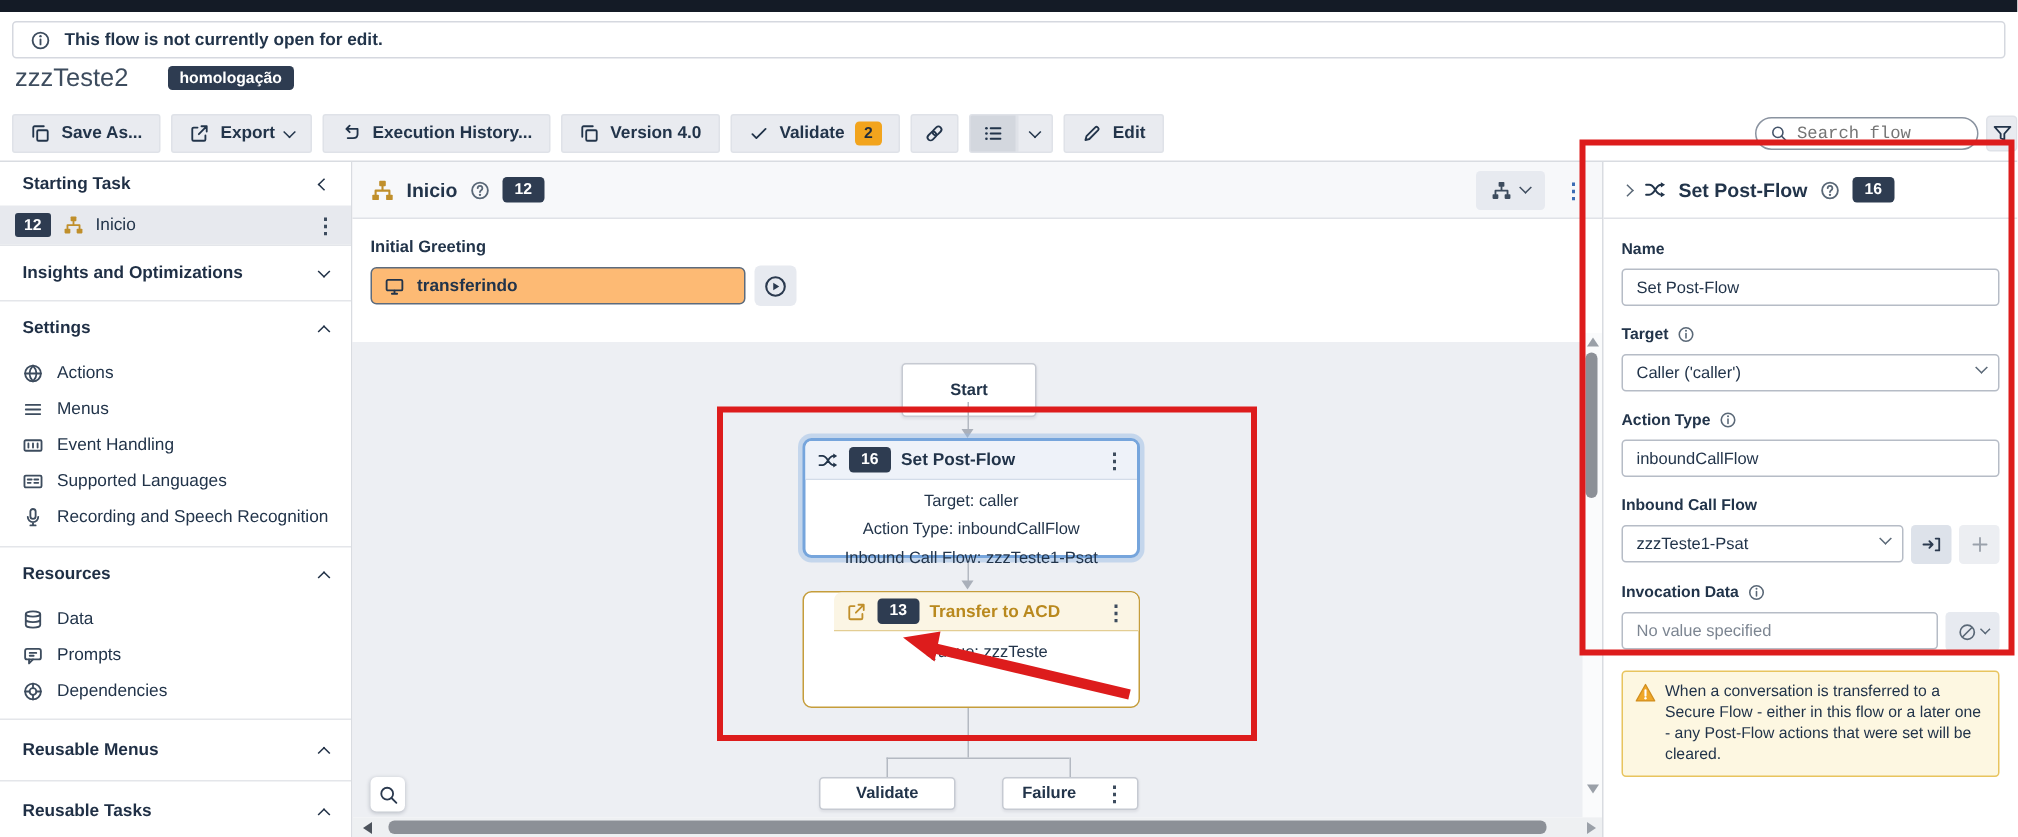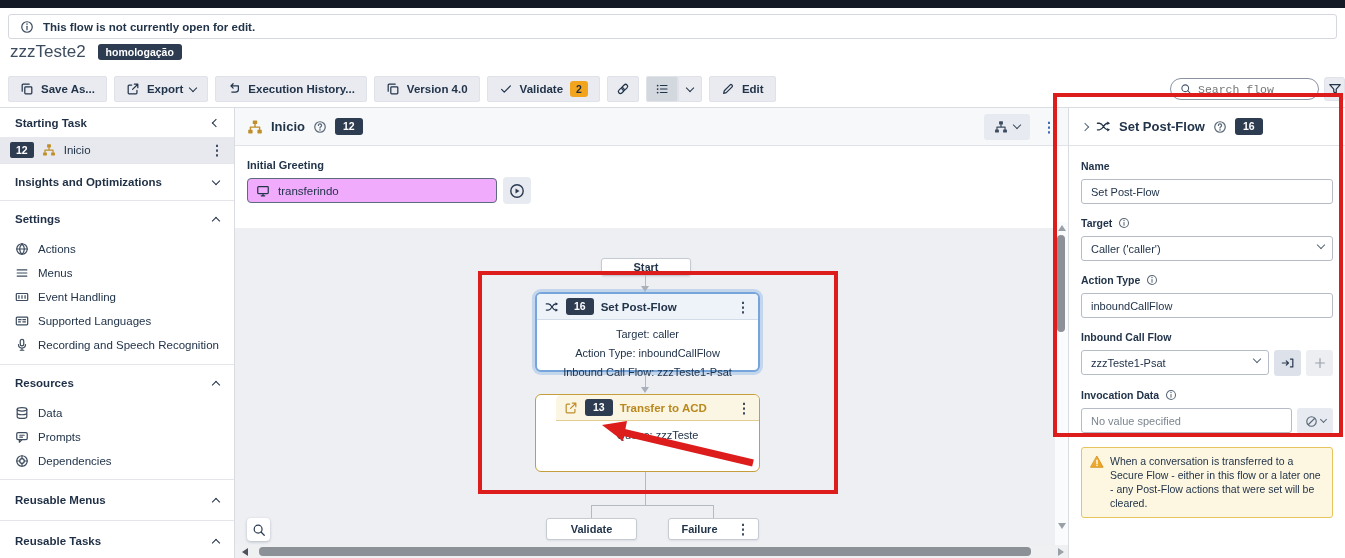--- a/index.html
+++ b/index.html
@@ -11,21 +11,21 @@
   svg.ic path, svg.ic rect, svg.ic circle, svg.ic ellipse, svg.ic line {
     fill:none; stroke:currentColor; stroke-width:1.4; stroke-linecap:round; stroke-linejoin:round;
   }
   svg.ic .fill { fill:currentColor; stroke:none; }
 
   
   #topbar { left:0; top:0; width:1345px; height:8px; background:#141b26; }
   #banner { left:8px; top:14px; width:1329px; height:25px; background:#fff; border:1px solid #d5d8df;
             border-radius:3px; display:flex; align-items:center; gap:9px; padding:0 11px;
             font-size:11.5px; font-weight:700; color:#22344a; }
-  #title-row { left:10px; top:42px; display:flex; align-items:center; gap:12px; }
+  #title-row { left:10px; top:42px; display:flex; align-items:center; gap:26px; }
   #flow-title { font-size:17px; color:#3d4c5e; }
   .badge-dark { background:#2e3c51; color:#fff; font-size:10.5px; font-weight:700; padding:3px 8px; border-radius:3px; line-height:1; }
 
   #toolbar { left:8px; top:76px; display:flex; align-items:center; gap:7px; }
   .btn { height:26px; display:inline-flex; align-items:center; gap:7px; padding:0 11px; background:#e9ebf0;
          border:1px solid #dfe2e8; border-radius:2px; font-size:11.5px; font-weight:700; color:#22344a; cursor:pointer; }
   .btn.icon-only { padding:0 8px; }
   .btn.pressed { background:#d3d7de; }
   .vbadge { background:#f2a41d; color:#1f2c3d; font-size:10.5px; font-weight:700; padding:2px 6px; border-radius:3px; }
   .chev { display:inline-block; width:6px; height:6px; border-right:1.6px solid currentColor; border-bottom:1.6px solid currentColor; }
@@ -54,21 +54,21 @@
 
   
   #canvas-head { left:235px; top:108px; width:833px; height:38px; background:#f7f8fa; border-bottom:1px solid #e0e2e7;
                  display:flex; align-items:center; gap:8px; padding:0 12px; }
   #canvas-title { font-size:13px; font-weight:700; }
   #canvas-head .spacer { flex:1; }
   #layout-btn { width:46px; height:26px; background:#e7eaf0; border-radius:3px; display:flex; align-items:center; justify-content:center; gap:6px; color:#3d4c5e; cursor:pointer; }
   #greeting { left:235px; top:146px; width:833px; height:82px; background:#fff; }
   #greeting .glabel { position:absolute; left:12px; top:13px; font-size:11px; font-weight:700; }
   #greeting-input { position:absolute; left:12px; top:32px; width:250px; height:25px; border:1.5px solid #5c6b7d; border-radius:4px;
-                    background:#f0abfc; display:flex; align-items:center; gap:8px; padding:0 8px; font-size:11.5px; color:#22344a; }
+                    background:#fdba74; display:flex; align-items:center; gap:8px; padding:0 8px; font-size:11.5px; color:#22344a;font-weight:bold; }
   #play-btn { position:absolute; left:268px; top:31px; width:28px; height:27px; background:#e7eaf0; border-radius:4px;
               display:flex; align-items:center; justify-content:center; color:#2b3a4f; cursor:pointer; }
   #draw { left:235px; top:228px; width:833px; height:317px; background:#edeff3; overflow:hidden; }
 
   .node { position:absolute; background:#fff; border:1px solid #c6cad2; border-radius:3px; display:flex; align-items:center;
           justify-content:center; font-size:11px; font-weight:700; color:#22344a; box-shadow:0 1px 2px rgba(20,30,50,.08); cursor:pointer; }
   .vline { position:absolute; width:1px; background:#b4b9c2; }
   .hline { position:absolute; height:1px; background:#b4b9c2; }
   .arrowhead { position:absolute; width:0; height:0; border-left:4px solid transparent; border-right:4px solid transparent; border-top:6px solid #aab0ba; }
 
@@ -365,21 +365,21 @@
     </div>
     <button id="play-btn" style="border:none;">
       <svg class="ic" viewBox="0 0 16 16" style="width:16px;height:16px;">
           <circle cx="8" cy="8" r="6.2"></circle>
           <path class="fill" d="M6.5 5.5v5l4-2.5z"></path>
         </svg>
     </button>
   </div>
 
   <div id="draw" class="abs">
-    <div class="node" style="left:366px; top:30px; width:90px; height:18px;">
+    <div class="node" style="left:366px; top:14px; width:90px; height:36px;">
       <span>Start</span>
     </div>
 
     <div class="vline" style="left:410px; top:40px; height:19px;"></div>
     <div class="arrowhead" style="left:406px; top:58px;"></div>
 
     <div id="node-spf" class="action-node">
       <div class="nhead">
         <svg class="ic" viewBox="0 0 16 16">
             <path d="M1.5 4.5h2.2c4.4 0 4.2 7 8.6 7h.5M1.5 11.5h2.2c4.4 0 4.2-7 8.6-7h.5"></path>

